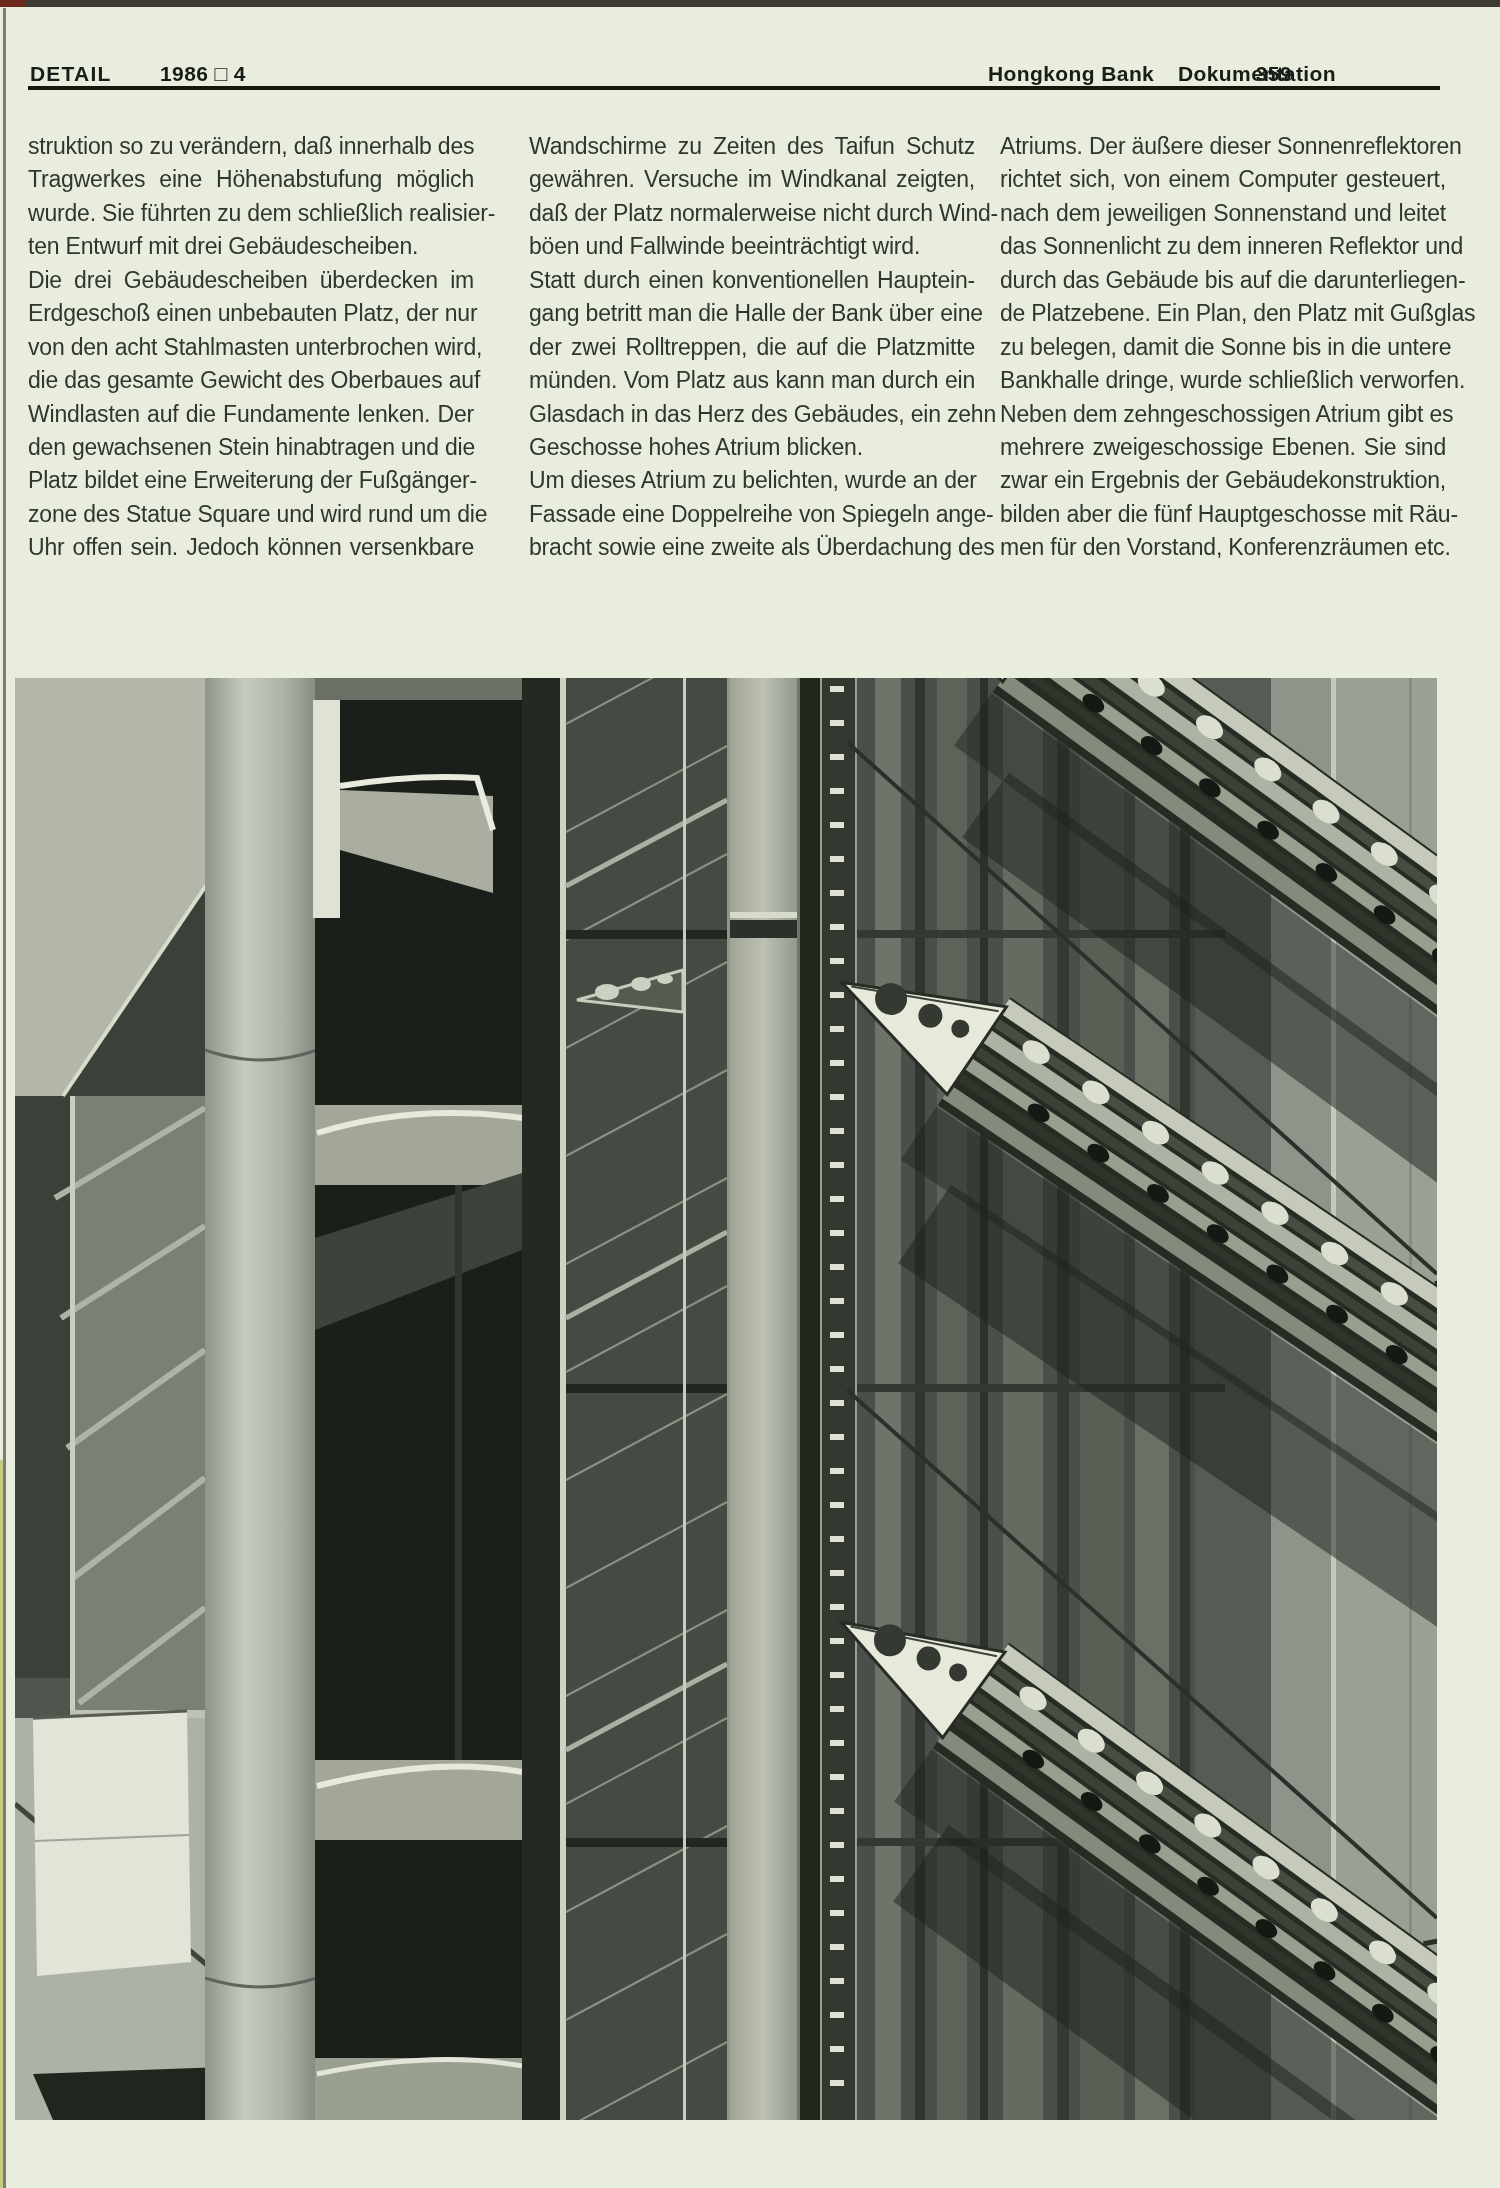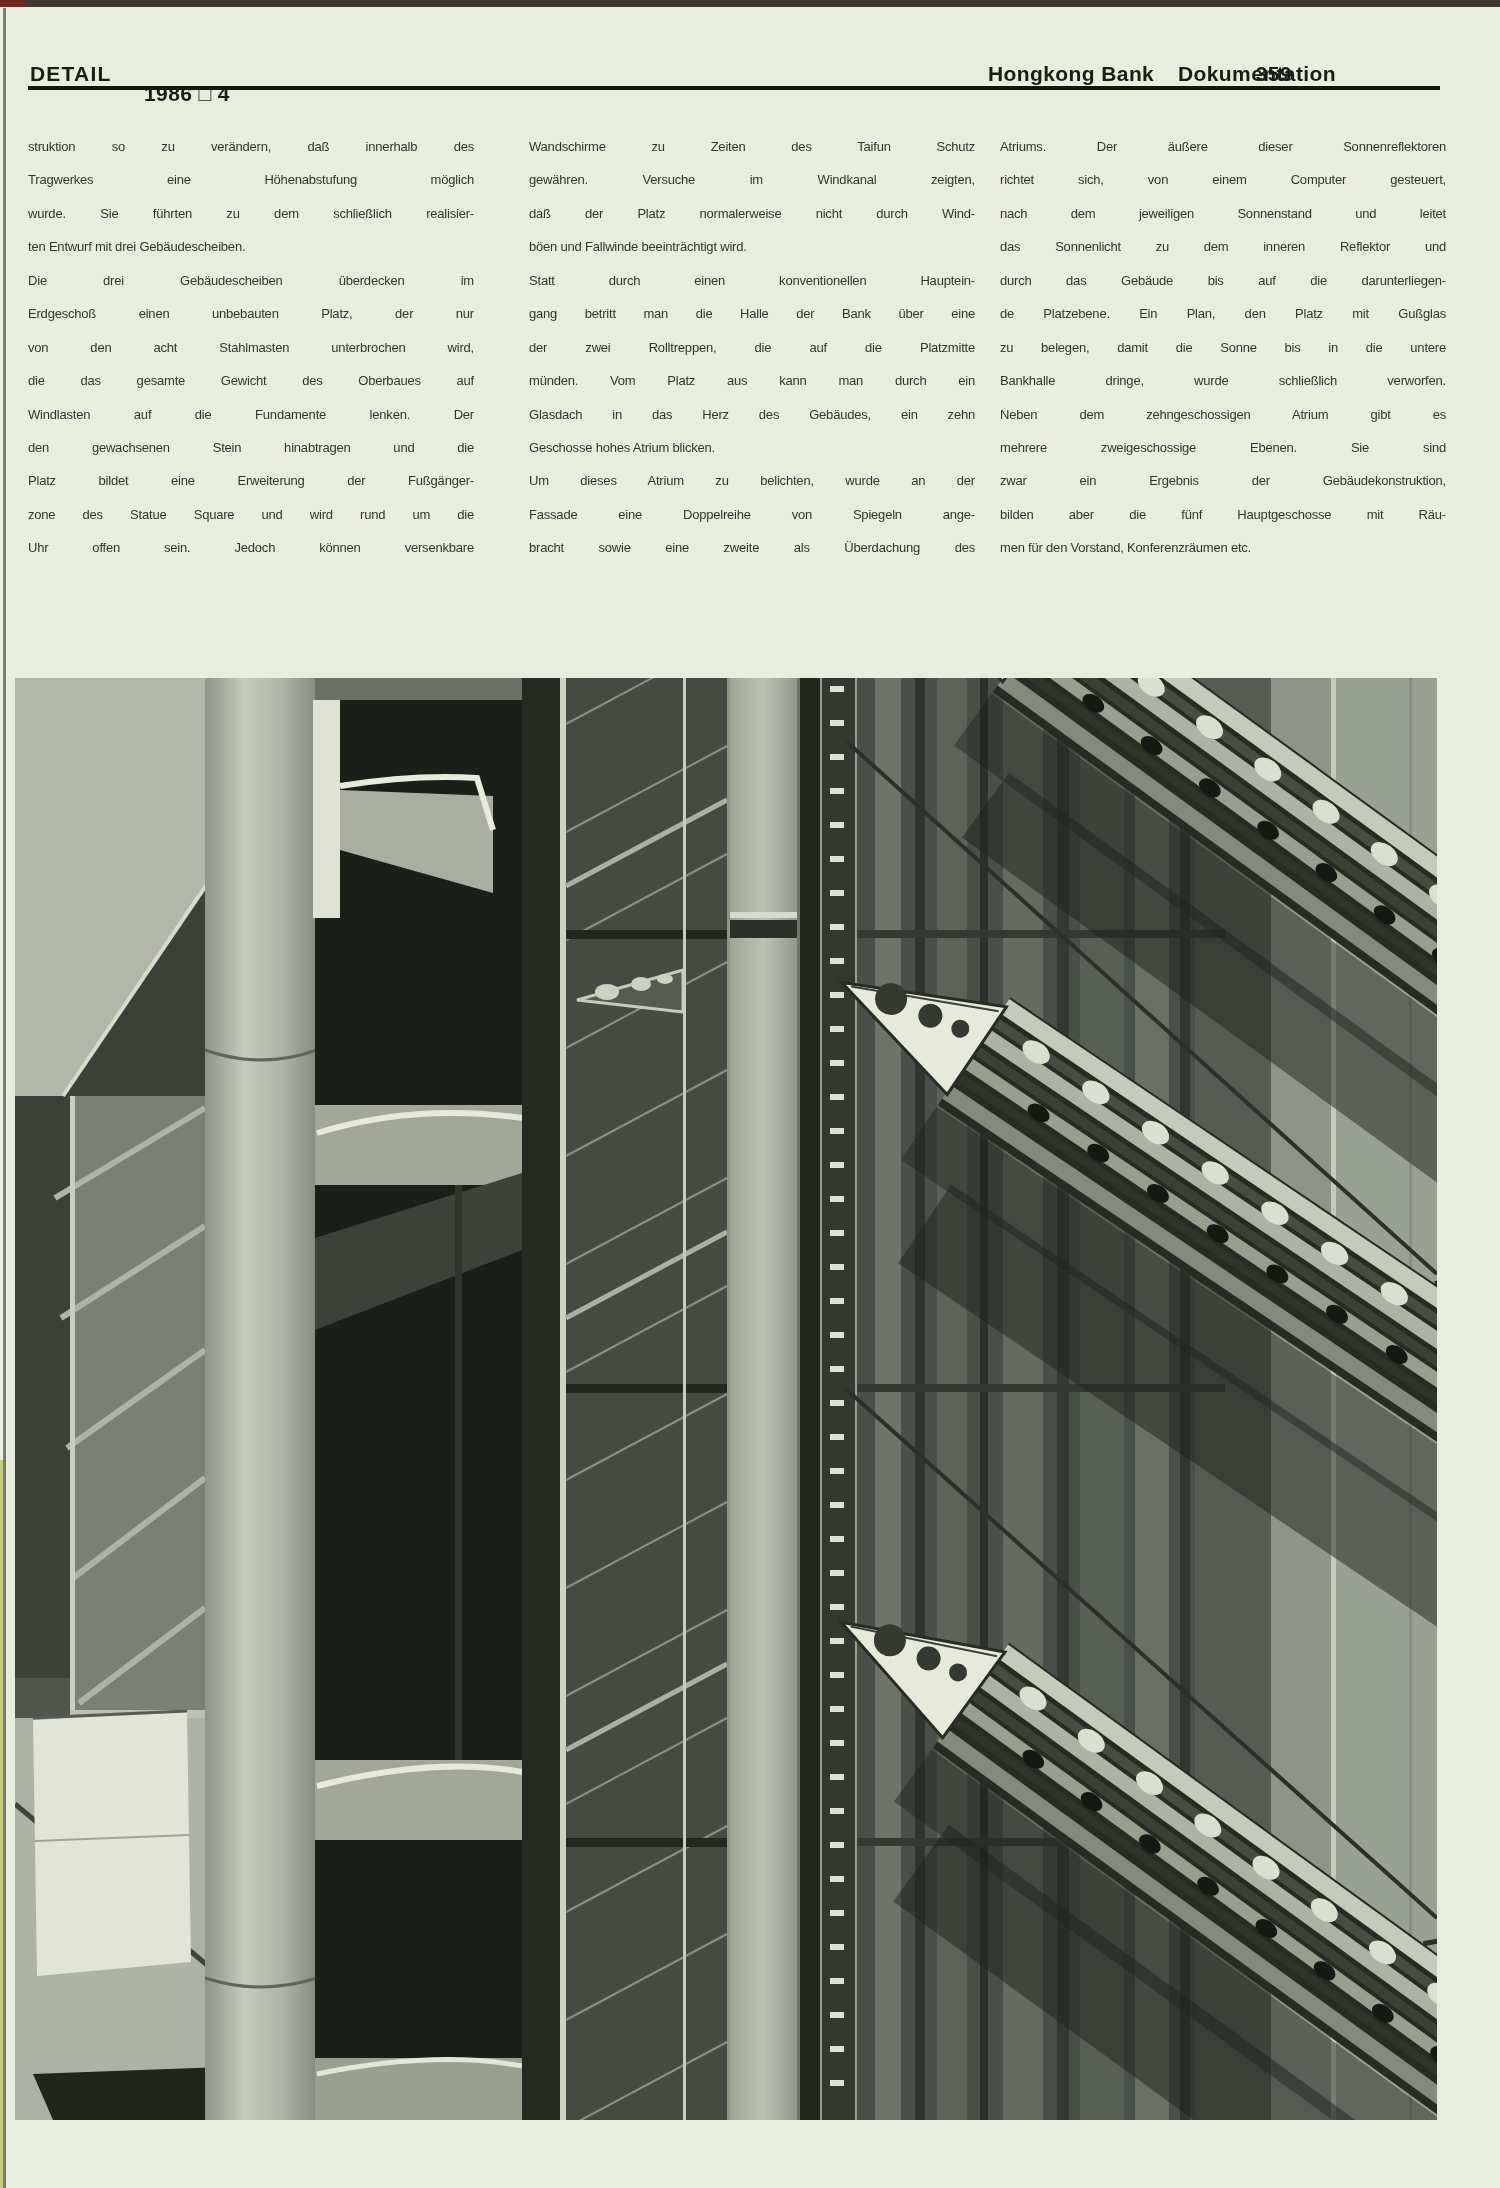--- a/index.html
+++ b/index.html
@@ -10,27 +10,27 @@
   }
   
   .top-edge{position:absolute;left:0;top:0;width:1500px;height:7px;background:#3e3933;}
   .top-edge-red{position:absolute;left:0;top:0;width:26px;height:7px;background:#6d2a1c;}
   .left-edge-line{position:absolute;left:3px;top:8px;width:3px;height:2180px;background:#555a4e;opacity:.75;}
   .left-edge-sliver{position:absolute;left:0;top:1460px;width:3px;height:728px;background:#c5cc7f;}
   
   .header{position:absolute;left:0;top:0;width:1352px;height:100px;}
   .hd{position:absolute;top:62px;font-size:21px;font-weight:700;color:#191d17;letter-spacing:.4px;white-space:nowrap;}
   .hd-brand{left:30px;letter-spacing:1.2px;}
-  .hd-issue{left:144px;margin-top:20px;}
+  .hd-issue{left:160px;}
   .hd-project{left:988px;}
   .hd-section{left:1178px;}
   .hd-page{right:60px;}
   .rule{position:absolute;left:28px;top:86px;width:1412px;height:4px;background:#14180f;}
   
-  .col{position:absolute;top:130px;width:446px;color:#30362f;font-size:13px;line-height:33.45px;letter-spacing:-0.2px;}
+  .col{position:absolute;top:130px;width:446px;color:#30362f;font-size:23px;line-height:33.45px;letter-spacing:-0.2px;}
   .col-1{left:28px;} .col-2{left:497px;margin-left:32px;} .col-3{left:1000px;}
   .line{height:33.45px;text-align:justify;text-align-last:justify;white-space:nowrap;}
   .line.end{text-align-last:left;}
   
   .photo{position:absolute;left:15px;top:678px;width:1422px;height:1442px;background:#50564e;}
   .photo svg{display:block;width:100%;height:100%;}
 </style>
 </head>
 <body>
 

